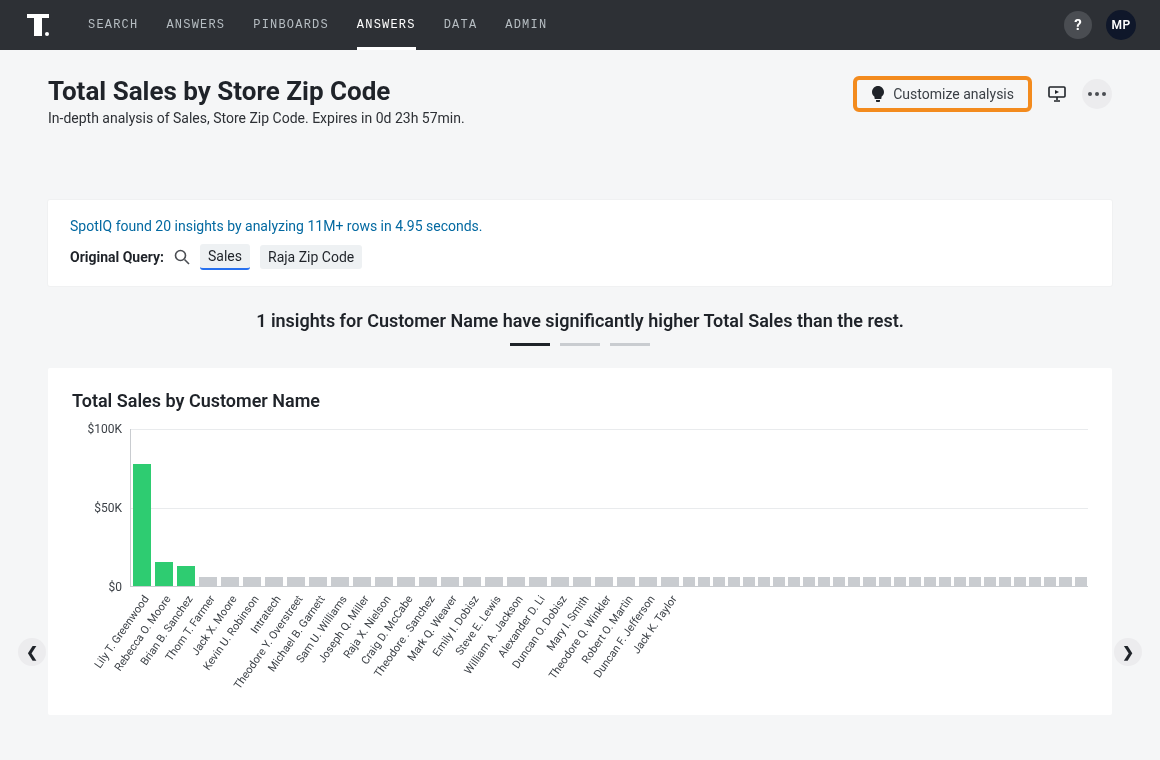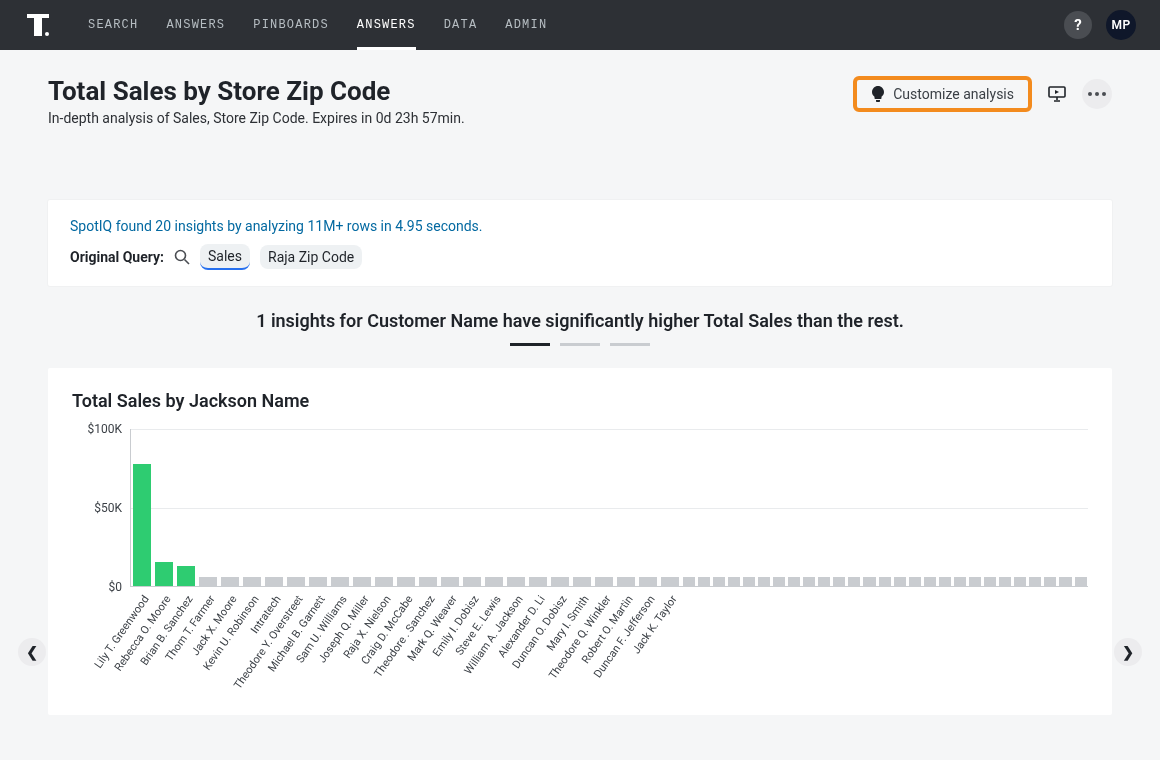--- a/index.html
+++ b/index.html
@@ -29,21 +29,21 @@
   .present-btn { width: 30px; height: 30px; border-radius: 4px; background: #f5f6f7; display: flex; align-items: center; justify-content: center; cursor: pointer; }
   .dots { display: flex; gap: 3px; }
   .dots span { width: 4px; height: 4px; border-radius: 50%; background: #4a4d52; }
 
   
   .summary-card { margin: 74px 0 0 0; background: #ffffff; border-radius: 2px; padding: 18px 22px 16px 22px; box-shadow: 0 0 0 1px rgba(0,0,0,0.02); }
   .summary-text { font-size: 14px; color: #0369a1; margin-bottom: 10px; }
   .query-row { display: flex; align-items: center; gap: 10px; font-size: 14px; }
   .query-label { font-weight: 700; color: #1f2329; }
   .search-sm { width:16px; height:16px; color:#4a4d52; }
-  .chip { background: #eef1f3; padding: 4px 8px; font-size: 14px; color: #1f2329; border-radius: 8px; }
+  .chip { background: #eef1f3; padding: 4px 8px; font-size: 14px; color: #1f2329; border-radius: 3px; }
   .chip.sales { border-bottom: 2px solid #2770ef; }
 
   
   .insight-head { text-align: center; margin-top: 24px; }
   .insight-head h2 { font-size: 18px; font-weight: 600; color: #1f2329; }
   .pager { display: flex; justify-content: center; gap: 10px; margin-top: 12px; }
   .pager span { width: 40px; height: 3px; background: #c9ccd0; }
   .pager span.active { background: #1f2329; }
 
   
@@ -145,21 +145,21 @@
   <div class="insight-head">
     <h2>1 insights for Customer Name have significantly higher Total Sales than the rest.</h2>
     <div class="pager" id="pager">
         <span class="active"></span>
         <span></span>
         <span></span>
       </div>
   </div>
 
   <div class="chart-card">
-    <div class="chart-title">Total Sales by Jackson Name</div>
+    <div class="chart-title">Total Sales by Customer Name</div>
     <div class="chart-wrap">
       <div class="y-axis" id="y-axis">
           <div class="y-tick" style="top: 100%;">$0</div>
           <div class="y-tick" style="top: 50%;">$50K</div>
           <div class="y-tick" style="top: 0%;">$100K</div>
         </div>
       <div class="plot" id="plot">
           <div class="gridline" style="top: 0%;"></div>
           <div class="gridline" style="top: 50%;"></div>
         <div class="bars" id="bars">

